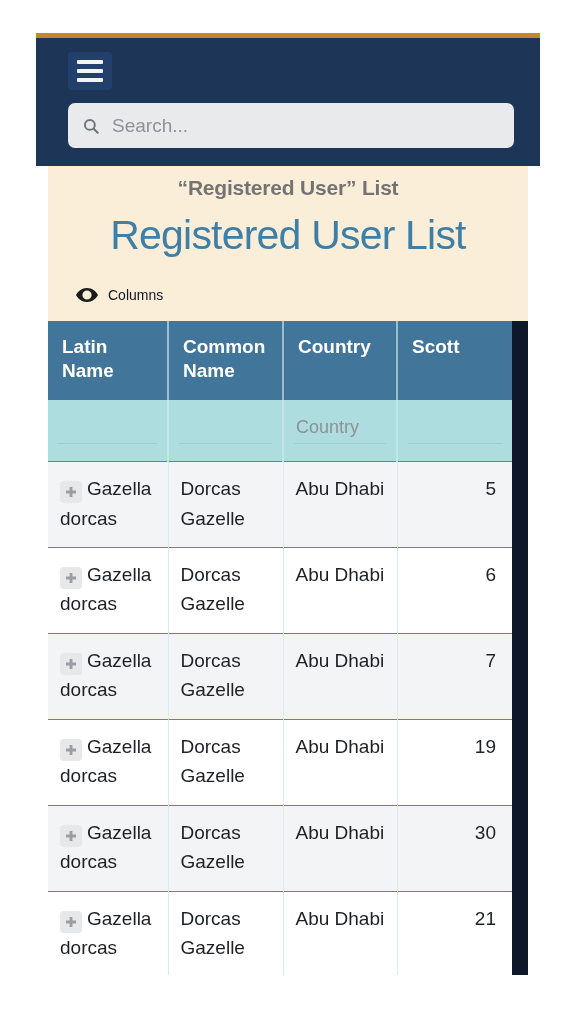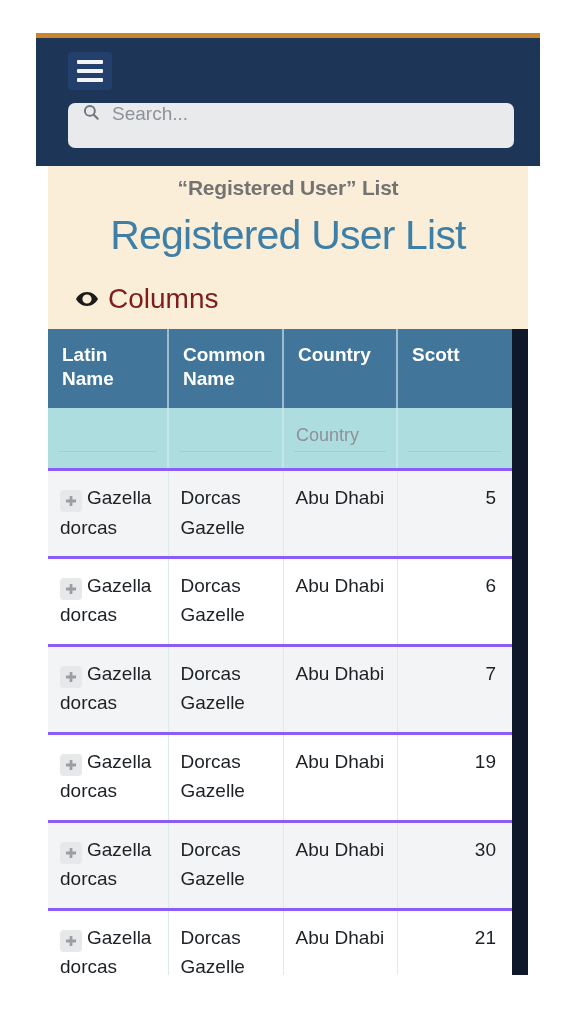--- a/index.html
+++ b/index.html
@@ -58,21 +58,21 @@
     height: 4px;
     background: #f2f4f7;
     border-radius: 1px;
   }
   #search-wrap {
     margin: 13px 14px 0 20px;
     height: 45px;
     background: #e9eaec;
     border-radius: 7px;
     display: flex;
-    align-items: flex-start;
+    align-items: center;
     padding: 0 14px;
     box-sizing: border-box;
   }
   #search-icon {
     width: 18px;
     height: 18px;
     flex: 0 0 auto;
     margin-right: 12px;
     color: #6e747d;
   }
@@ -120,22 +120,22 @@
   #columns-toggle {
     display: flex;
     align-items: center;
     gap: 9px;
     margin: 26px 0 0 27px;
     cursor: pointer;
     width: max-content;
   }
   #eye-icon { width: 24px; height: 24px; color: #1b1b1b; flex: 0 0 auto; }
   #columns-label {
-    font-size: 28px;
-    color: #7f1d1d;
+    font-size: 14px;
+    color: #0f172a;
   }
 
   
   #table-scroll {
     overflow: hidden;
     background: #0f172a;
   }
   table {
     border-collapse: collapse;
     width: 464px;
@@ -181,21 +181,21 @@
     color: #5e6266;
     padding: 3px 2px 5px 2px;
     box-sizing: border-box;
   }
   .filter-input::placeholder { color: #8c9295; }
 
   tbody td {
     padding: 12px 10px 14px 12px;
     vertical-align: top;
     color: #1d2125;
-    border-top: 3px solid #8b5cf6;
+    border-top: 1px solid #8b5cf6;
     border-right: 1px solid #d8ecec;
     line-height: 1.55;
     font-size: 19px;
     box-sizing: border-box;
   }
   tbody td:last-child { border-right: none; }
   tbody tr:nth-child(odd)  td { background: #f3f4f5; }
   tbody tr:nth-child(even) td { background: #ffffff; }
   td.num { text-align: right; padding-right: 16px; }
 

